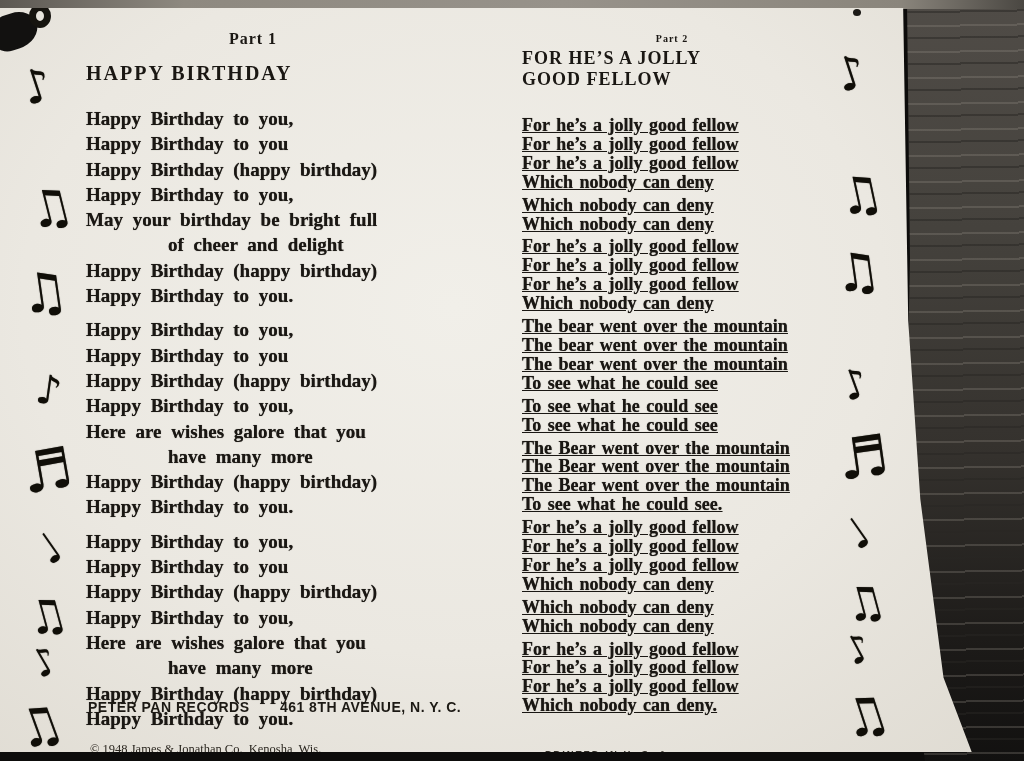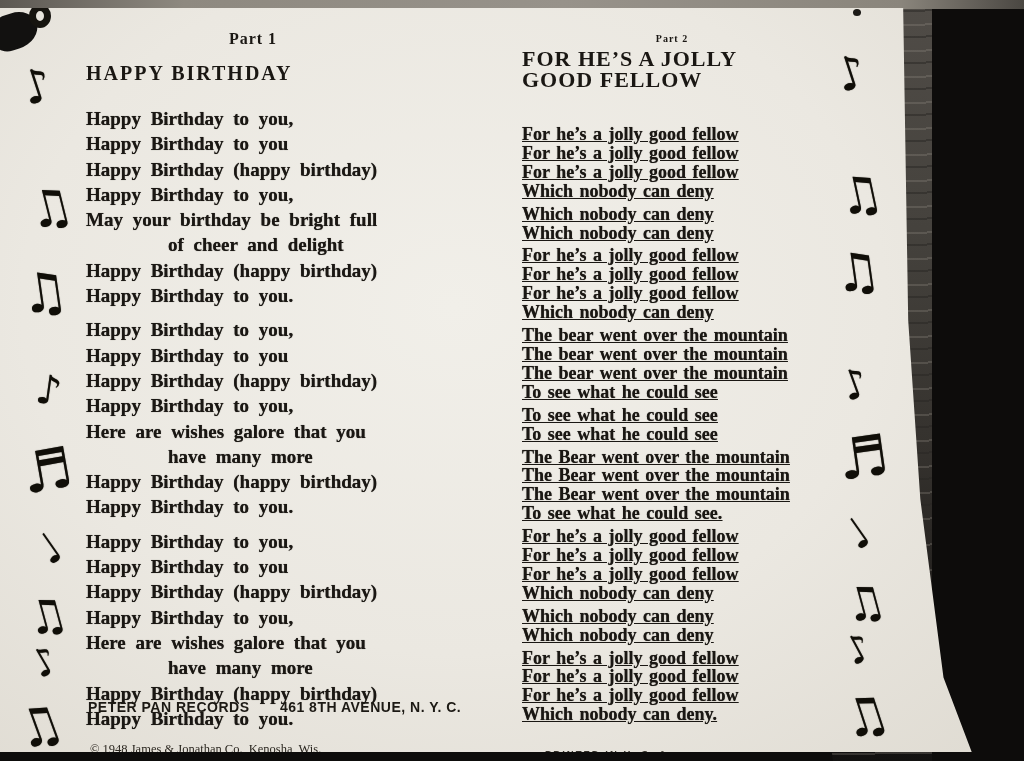--- a/index.html
+++ b/index.html
@@ -1,17 +1,17 @@
 <!DOCTYPE html>
 <html><head>
 <meta charset="utf-8">
 <style>
   * { margin:0; padding:0; box-sizing:border-box; }
   html,body { width:1024px; height:761px; overflow:hidden; background:#0d0c0b; }
-  #stage { position:relative; width:932px; height:761px; font-family:"Liberation Serif", serif; }
+  #stage { position:relative; width:1024px; height:761px; font-family:"Liberation Serif", serif; }
 
   .top-band { position:absolute; left:0; top:0; width:1024px; height:9px;
     background:linear-gradient(90deg,#5c5852 0%, #8e8980 18%, #97928a 55%, #8a857c 88%, #4a4742 100%); }
 
   .texture { position:absolute; top:0; right:0; width:150px; height:761px;
     background:
       repeating-linear-gradient(179deg, rgba(150,144,135,0.28) 0 2px, rgba(255,255,255,0) 2px 12px, rgba(40,38,35,0.5) 12px 14px, rgba(255,255,255,0) 14px 26px),
       linear-gradient(180deg, #504c47 0%, #454闭140 0%, #45423d 30%, #34312d 60%, #1c1a18 85%, #121110 100%);
     background:
       repeating-linear-gradient(179deg, rgba(150,144,135,0.28) 0 2px, rgba(255,255,255,0) 2px 12px, rgba(40,38,35,0.5) 12px 14px, rgba(255,255,255,0) 14px 26px),
@@ -35,21 +35,21 @@
   .col { position:absolute; top:22px; color:#1a1713; }
   .col-left  { left:86px;  width:334px; }
   .col-right { left:522px; width:300px; }
 
   .part-label { text-align:center; font-size:16px; line-height:18px; font-weight:bold;
     letter-spacing:1px; margin-bottom:12px; }
   .col-right .part-label { font-size:10px; margin-bottom:0; }
 
   .song-title { font-weight:bold; font-size:20px; line-height:26px;
     letter-spacing:2px; margin-bottom:20px; }
-  .col-right .song-title { font-size:22px; line-height:21px; letter-spacing:1px; margin-bottom:35px; }
+  .col-right .song-title { font-size:18px; line-height:21px; letter-spacing:1px; margin-bottom:26px; }
 
   .line { font-weight:bold; white-space:nowrap; text-shadow:0 0 0.7px rgba(26,23,19,0.85); }
   .col-left  .line { font-size:19px;   line-height:25.3px; word-spacing:5px; }
   .col-left  .stanza { margin-bottom:9px; }
   .col-left  .line.indent { padding-left:82px; }
   .col-right .line { font-size:18px; line-height:18.9px; word-spacing:2px;text-decoration:underline; }
   .col-right .stanza { margin-bottom:4px; }
 
   .footer-1 { position:absolute; left:88px; top:691px; font-family:"Liberation Sans", sans-serif;
     font-size:14px; font-weight:bold; color:#1c1914; letter-spacing:0.5px; white-space:nowrap; }

